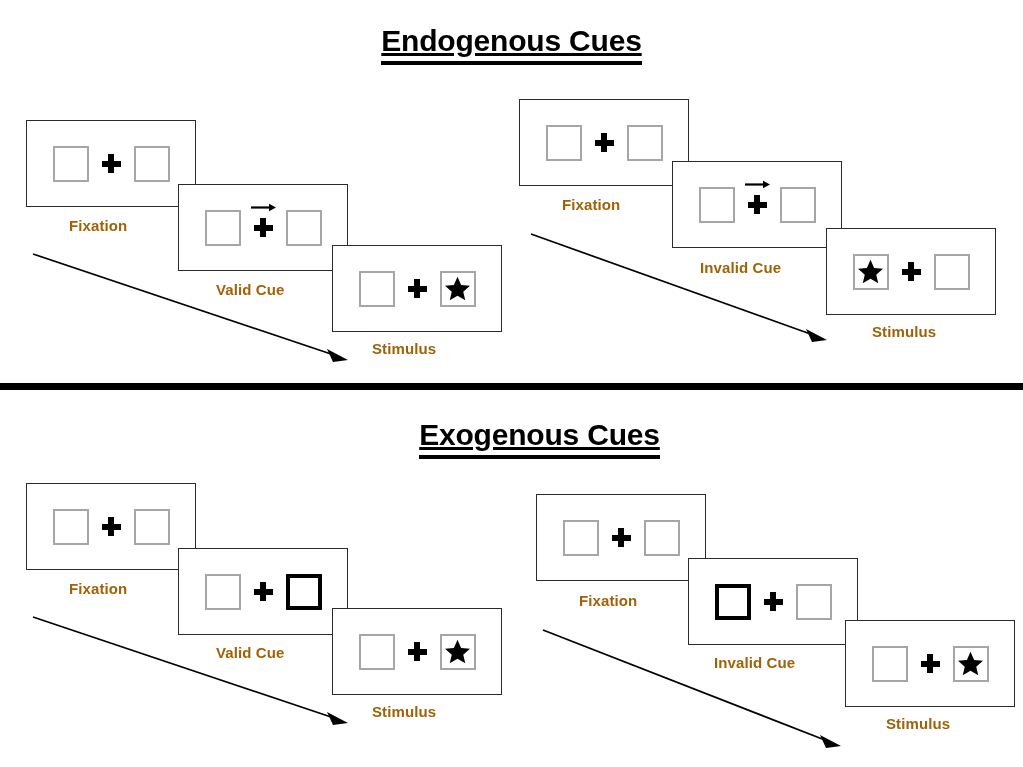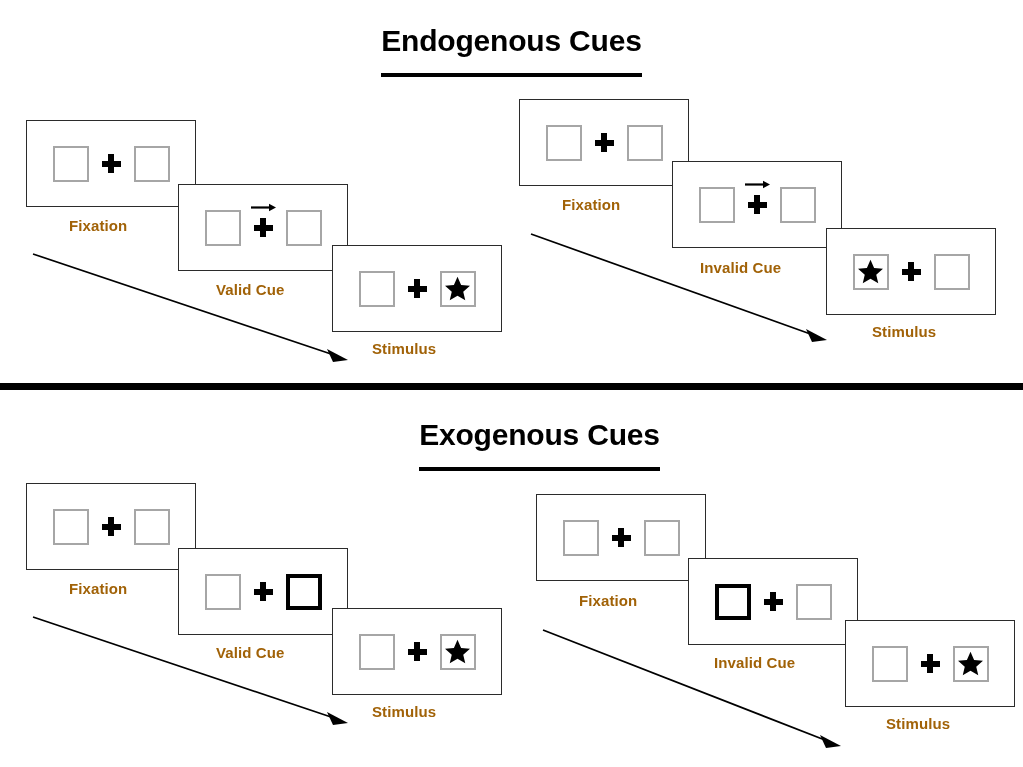--- a/index.html
+++ b/index.html
@@ -30,22 +30,23 @@
     width: 1023px;
     text-align: center;
     font-size: 30px;
     font-weight: bold;
     letter-spacing: -0.2px;
     color: #000;
   }
   .section-title span.tt {
     display: inline-block;
     border-bottom: 4px solid #000;
-    padding-bottom: 16px;
+    padding-bottom: 4px;
     line-height: 1.05;
+    text-decoration: underline;
   }
   #title-endogenous { top: 24px; }
   #title-exogenous  { top: 418px; margin-left: 28px; }
 
   
   .divider {
     position: absolute;
     left: 0;
     top: 383px;
     width: 1023px;

